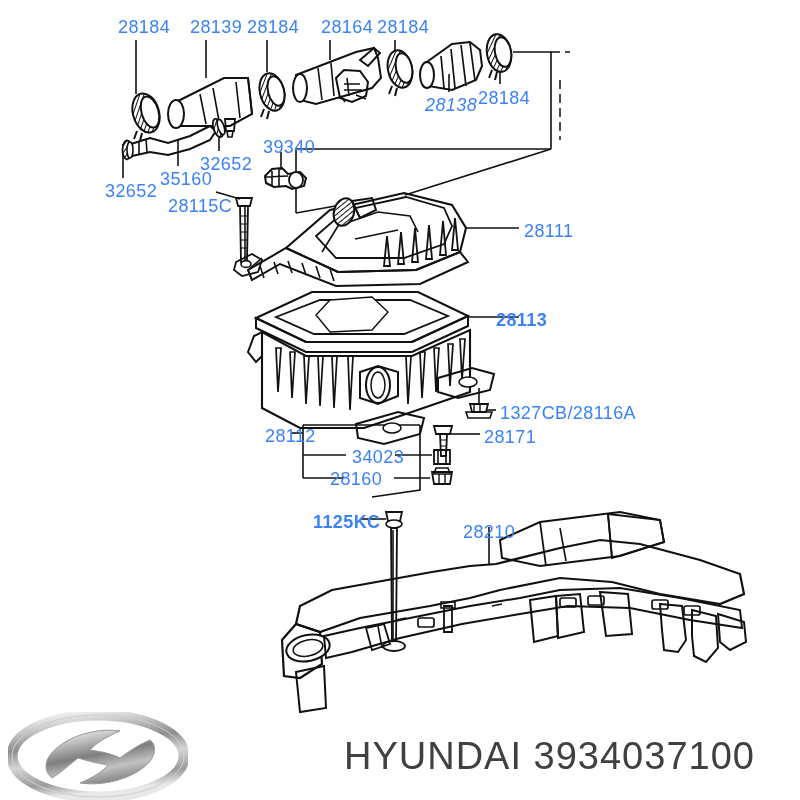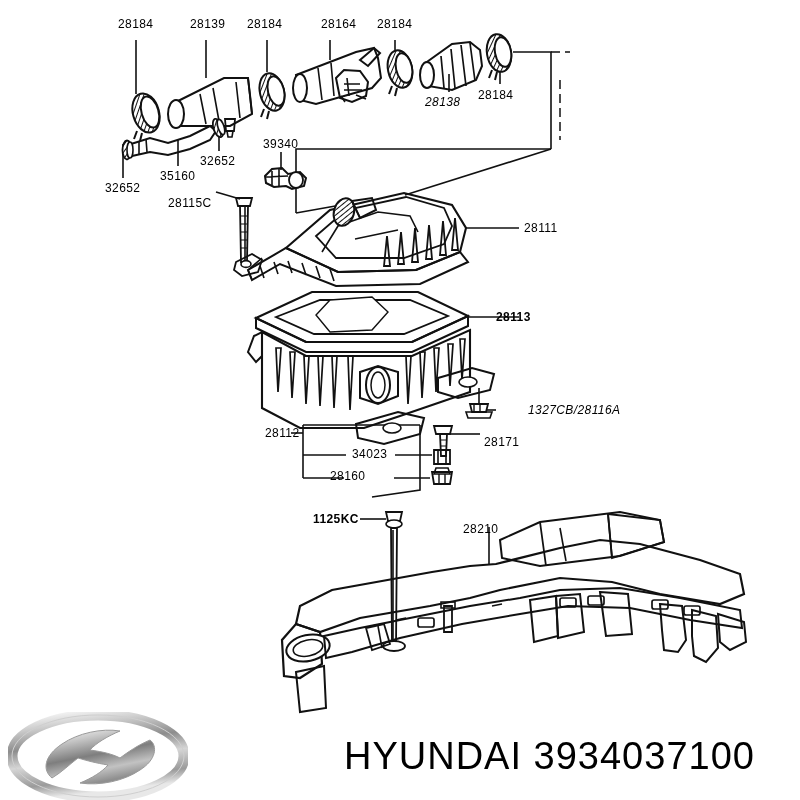--- a/index.html
+++ b/index.html
@@ -6,29 +6,29 @@
   html,body{margin:0;padding:0;background:#ffffff;}
   body{
     width:800px;height:800px;overflow:hidden;position:relative;
     font-family:"Liberation Sans","DejaVu Sans",sans-serif;
     color:#000;
   }
   #sheet{position:absolute;inset:0;width:800px;height:800px;}
   .lbl{
     position:absolute;
     font-family:"Liberation Sans","DejaVu Sans",sans-serif;
-    font-size:12px;
+    font-size:18px;
     letter-spacing:0.4px;
-    color:#000000;
+    color:#3b82f6;
     white-space:nowrap;
     line-height:1;
   }
   #footer-brand{
     position:absolute;left:344px;top:735px;
-    font-size:38px;letter-spacing:1px;color:#000000;
+    font-size:38px;letter-spacing:1px;color:#404040;
     font-family:"Liberation Sans","DejaVu Sans",sans-serif;
     white-space:nowrap;
   }
   #logo-wrap{position:absolute;left:8px;top:712px;width:180px;height:88px;}
   svg{display:block;}
   .ln{stroke:#111;fill:none;}
 </style>
 </head>
 <body>
 
@@ -340,23 +340,23 @@
     <div class="lbl" style="left: 377px; top: 18px;">28184</div>
     <div class="lbl" style="left: 425px; top: 96px; font-style: italic;">28138</div>
     <div class="lbl" style="left: 478px; top: 89px;">28184</div>
     <div class="lbl" style="left: 105px; top: 182px;">32652</div>
     <div class="lbl" style="left: 160px; top: 170px;">35160</div>
     <div class="lbl" style="left: 200px; top: 155px;">32652</div>
     <div class="lbl" style="left: 263px; top: 138px;">39340</div>
     <div class="lbl" style="left: 168px; top: 197px;">28115C</div>
     <div class="lbl" style="left: 524px; top: 222px;">28111</div>
     <div class="lbl" style="left: 496px; top: 311px; font-weight: bold;">28113</div>
-    <div class="lbl" style="left: 528px; top: 404px; font-style: italic;">1327CB/28116A</div>
+    <div class="lbl" style="left: 500px; top: 404px;">1327CB/28116A</div>
     <div class="lbl" style="left: 249px; top: 427px; margin-left: 16px;">28112</div>
-    <div class="lbl" style="left: 484px; top: 428px; margin-top: 8px;">28171</div>
+    <div class="lbl" style="left: 484px; top: 428px;">28171</div>
     <div class="lbl" style="left: 352px; top: 448px;">34023</div>
     <div class="lbl" style="left: 330px; top: 470px;">28160</div>
     <div class="lbl" style="left: 313px; top: 513px; font-weight: bold;">1125KC</div>
     <div class="lbl" style="left: 463px; top: 523px;">28210</div>
   </div>
 
 <div id="logo-wrap">
   <svg viewBox="0 0 180 88" width="180" height="88">
     <ellipse cx="90" cy="44" rx="86" ry="41" fill="none" stroke="url(#gLogoOuter)" stroke-width="11"></ellipse>
     <ellipse cx="90" cy="44" rx="86" ry="41" fill="none" stroke="#cfcfcf" stroke-width="1"></ellipse>

